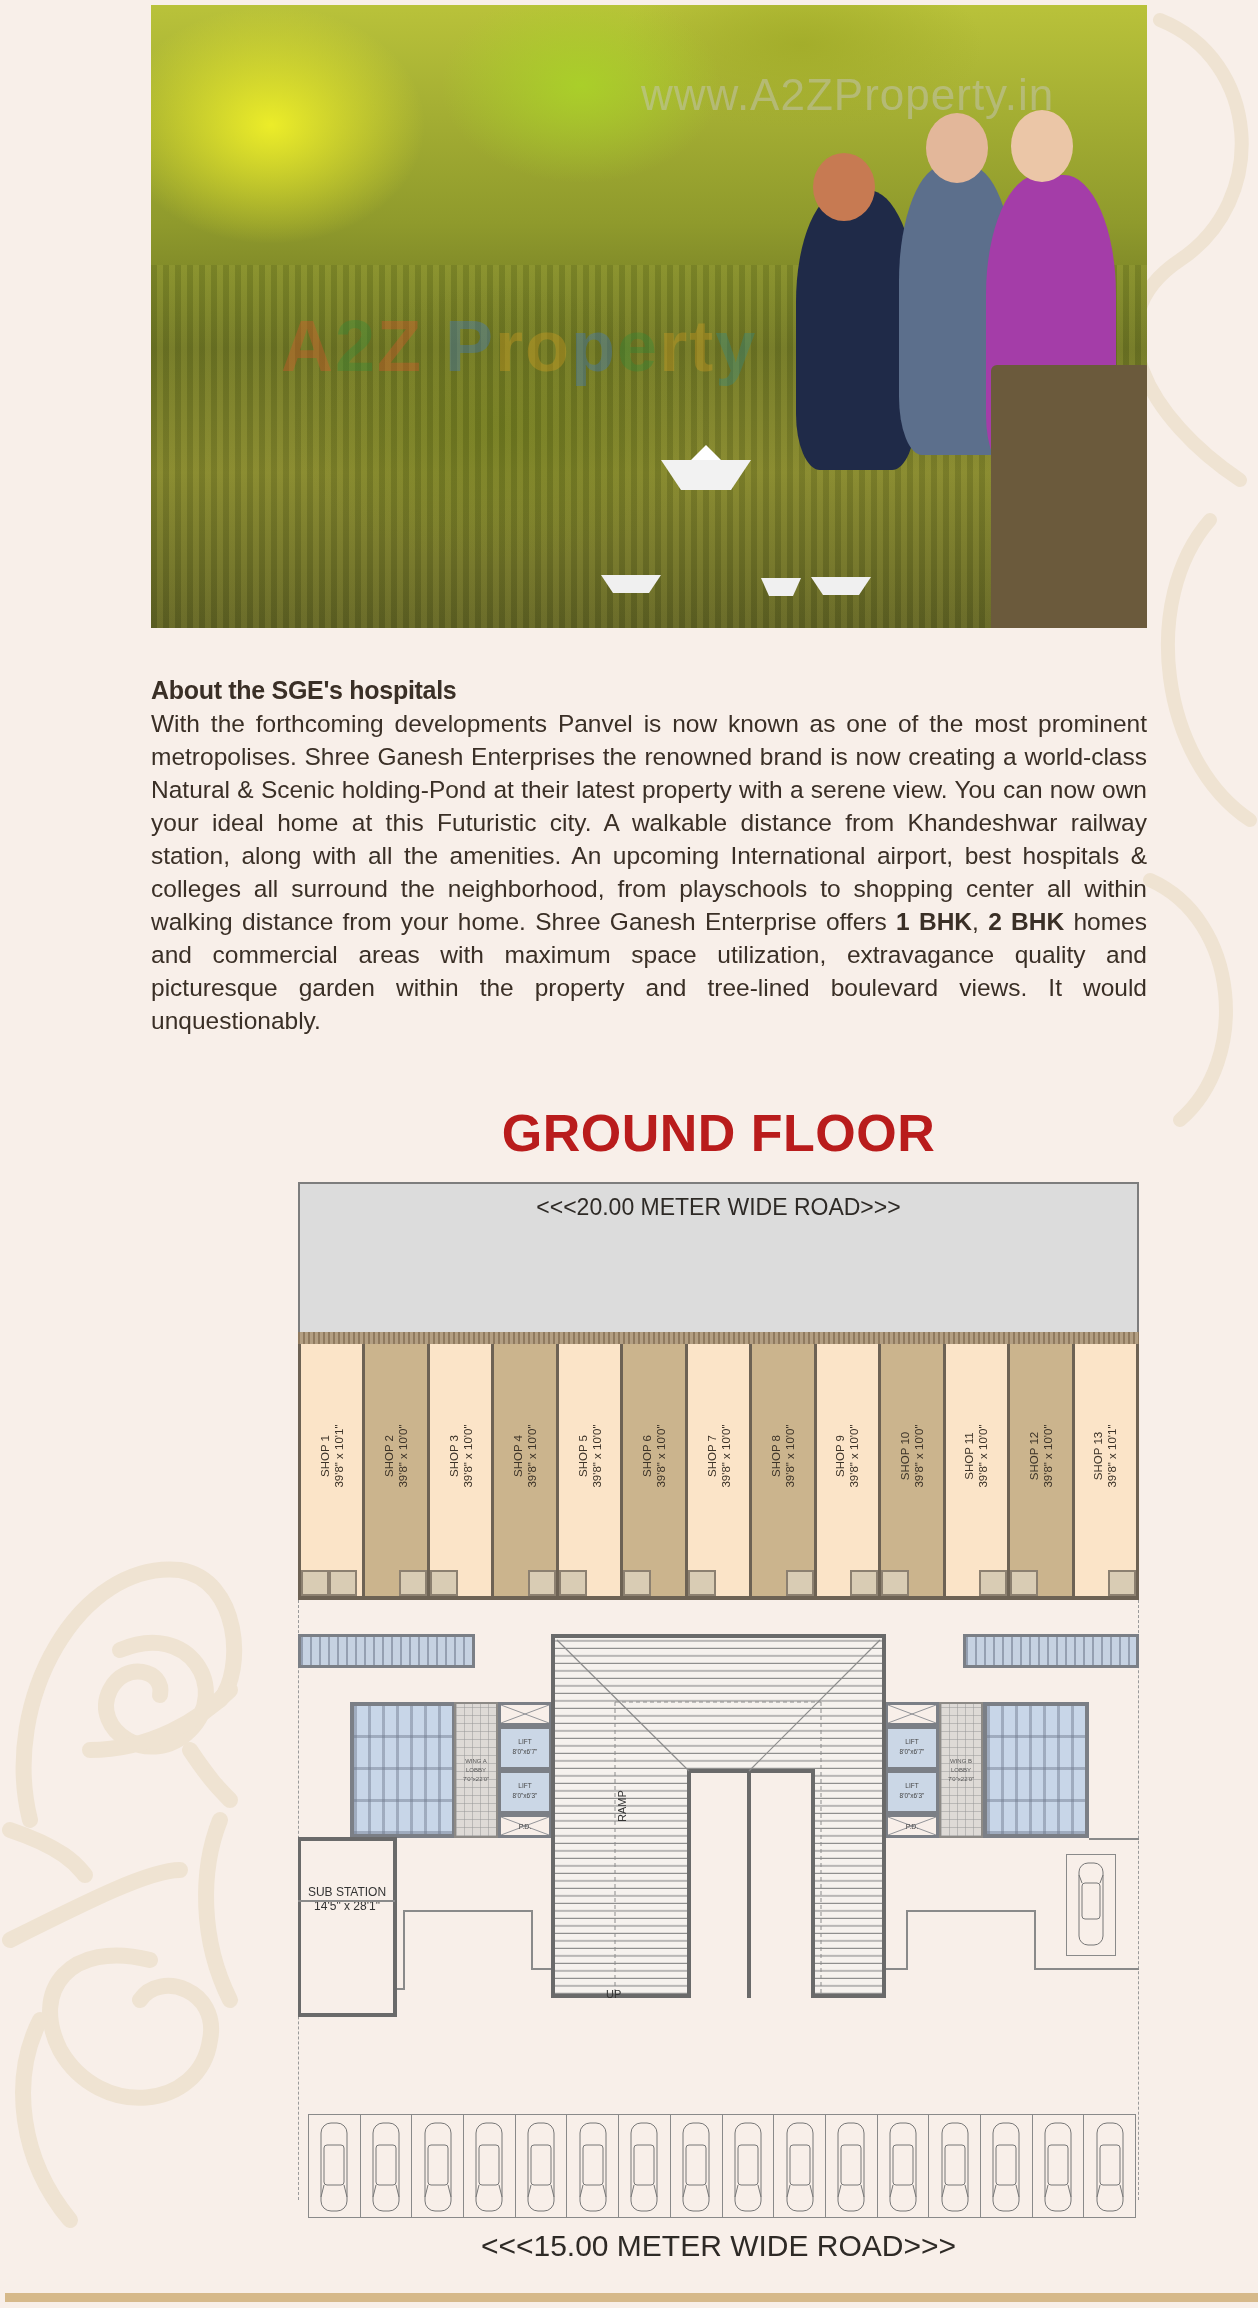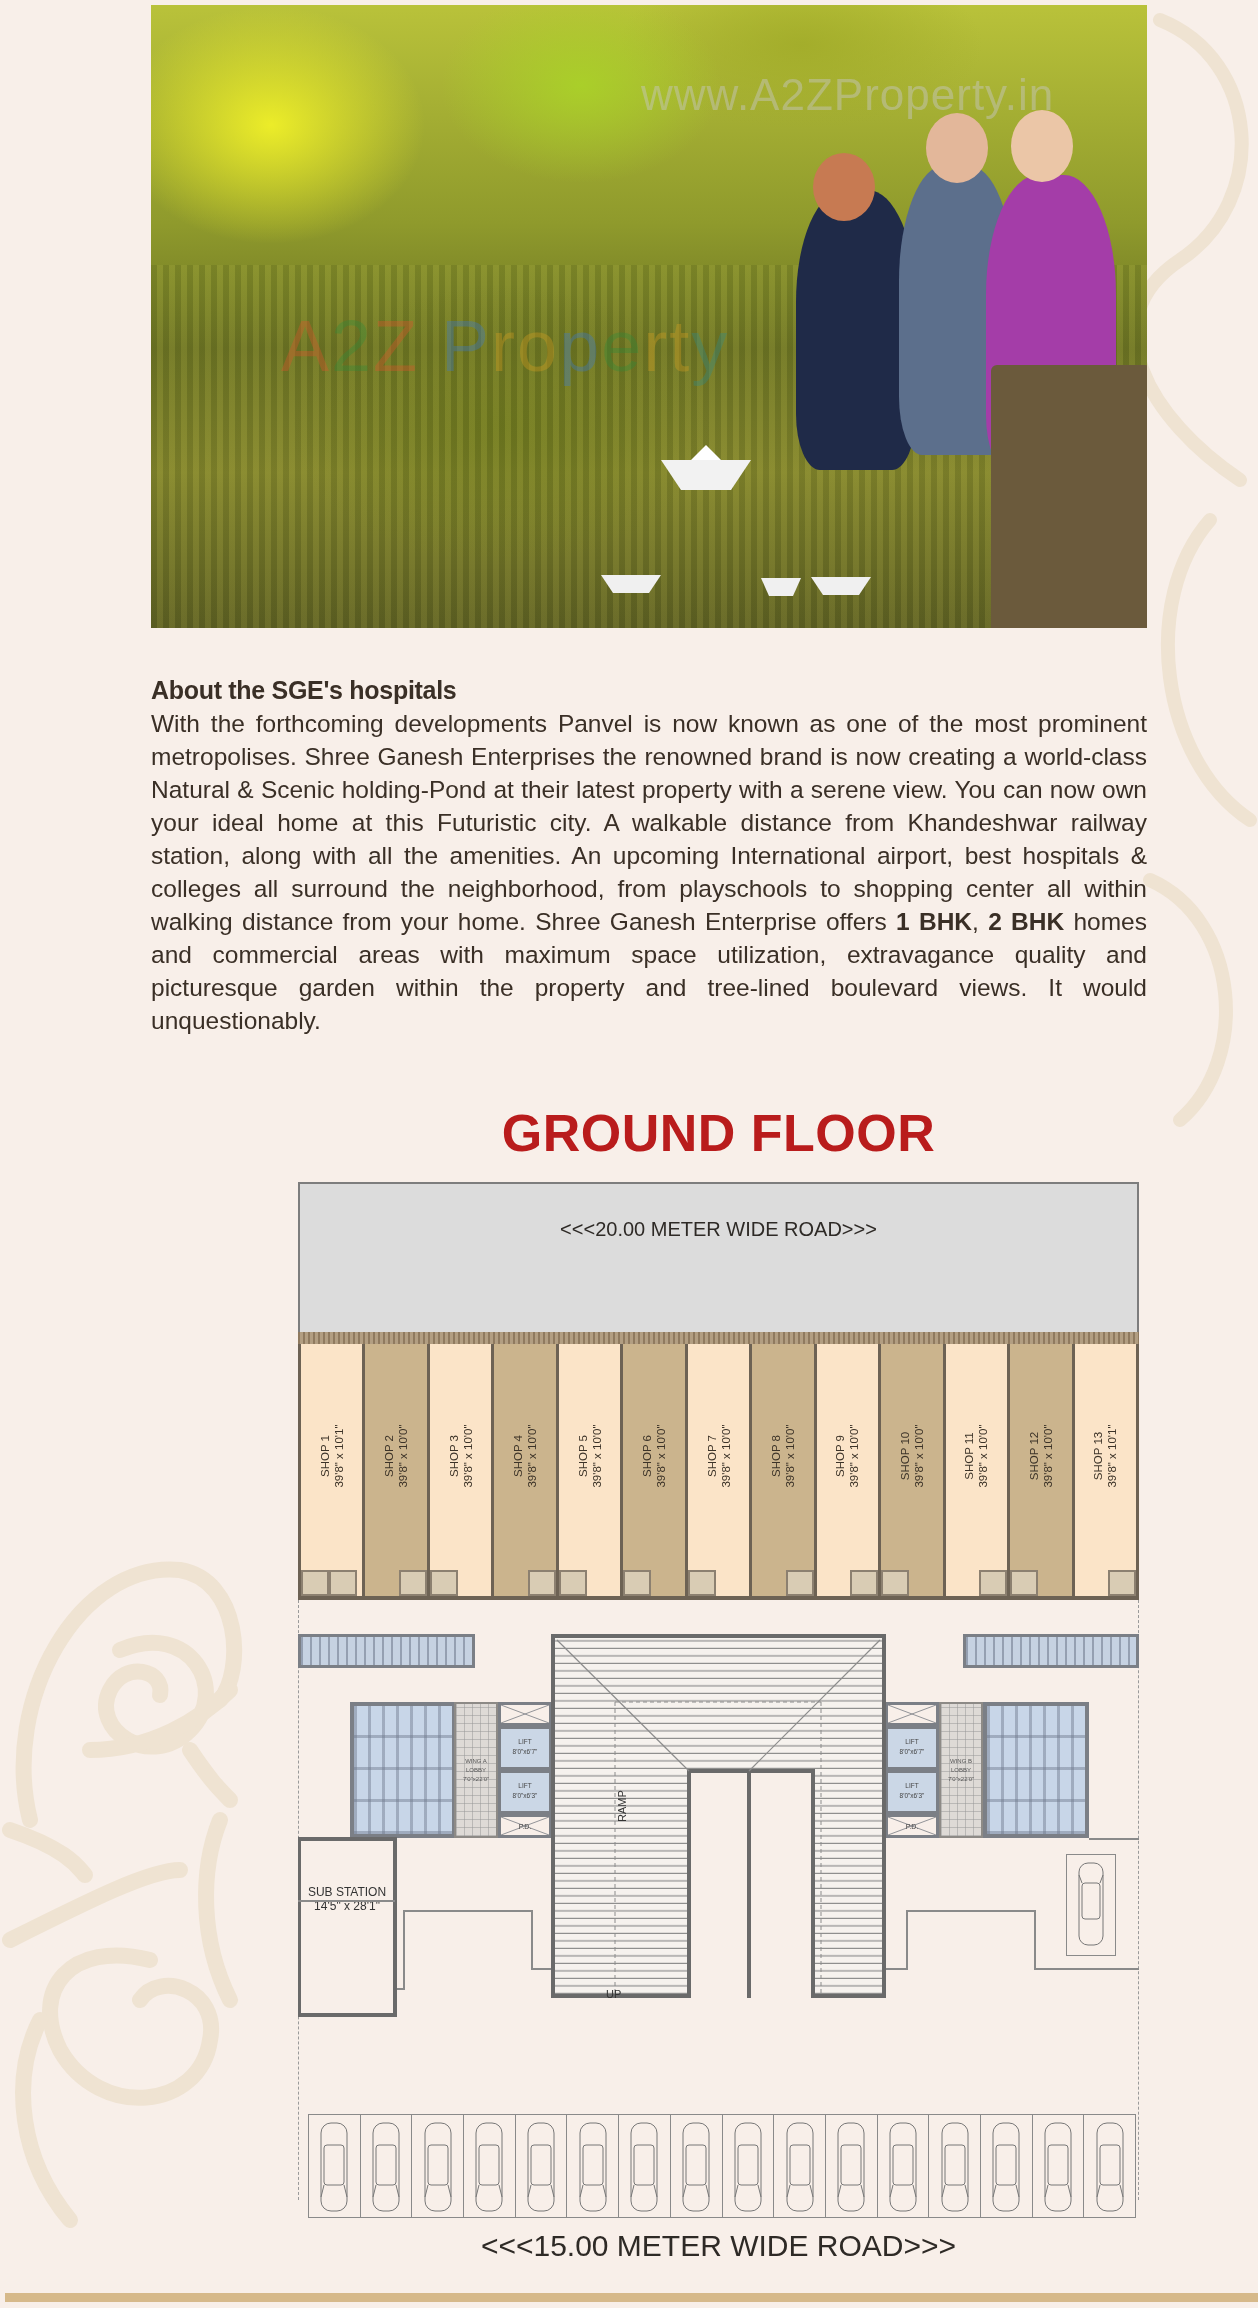--- a/index.html
+++ b/index.html
@@ -23,41 +23,41 @@
   .photo .water {
     position: absolute; left: 0; top: 260px; width: 100%; height: 389px;
     background: repeating-linear-gradient(90deg, rgba(60,70,20,0.15) 0 6px, rgba(200,200,90,0.12) 6px 12px);
   }
   .photo .kid { position: absolute; border-radius: 40% 40% 20% 20%; }
   .photo .boat { position: absolute; }
   .wm1 {
     position: absolute; left: 490px; top: 65px; font-size: 44px; color: rgba(200,200,200,0.45);
     letter-spacing: 1px;
   }
-  .wm2 { position: absolute; left: 130px; top: 300px; font-size: 72px; font-weight: normal; letter-spacing: 2px; }
+  .wm2 { position: absolute; left: 130px; top: 300px; font-size: 72px; font-weight: bold; letter-spacing: 2px; }
   .wm2 span { opacity: 0.35; }
 
   .about { position: absolute; left: 151px; top: 676px; width: 996px; }
   .about h2 { margin: 0; font-size: 25px; font-weight: bold; color: #3a2f26; letter-spacing: -0.3px; }
   .about p {
     margin: 2px 0 0 0; font-size: 24.5px; line-height: 33px; text-align: justify; color: #3a2f26;
   }
   .about b { font-weight: bold; }
 
   .gf-title {
     position: absolute; left: 298px; width: 841px; top: 1103px; text-align: center;
     font-size: 52px; font-weight: bold; color: #b91c1c; letter-spacing: 0.5px;
   }
   .plan { position: absolute; left: 298px; top: 1182px; width: 841px; height: 1040px; }
   .road-top {
     position: absolute; left: 0; top: 0; width: 841px; height: 152px;
     background: #dcdcdc; border: 2px solid #7d7d7d; box-sizing: border-box; border-bottom: none;
   }
   .road-label {
-    text-align: center; font-size: 20px; color: #2e2a26; padding-top: 34px;
+    text-align: center; font-size: 23px; color: #2e2a26; padding-top: 10px;
   }
   .shopstrip {
     position: absolute; left: 0; top: 150px; width: 841px; height: 12px;
     background: repeating-linear-gradient(90deg, #8f7a5f 0 2px, #b29e82 2px 5px);
   }
   .shops {
     position: absolute; left: 0; top: 162px; width: 841px; height: 256px;
     display: flex; border-left: 3px solid #6d6254; border-right: 3px solid #6d6254;
     border-bottom: 4px solid #6d6254; box-sizing: border-box;
   }

